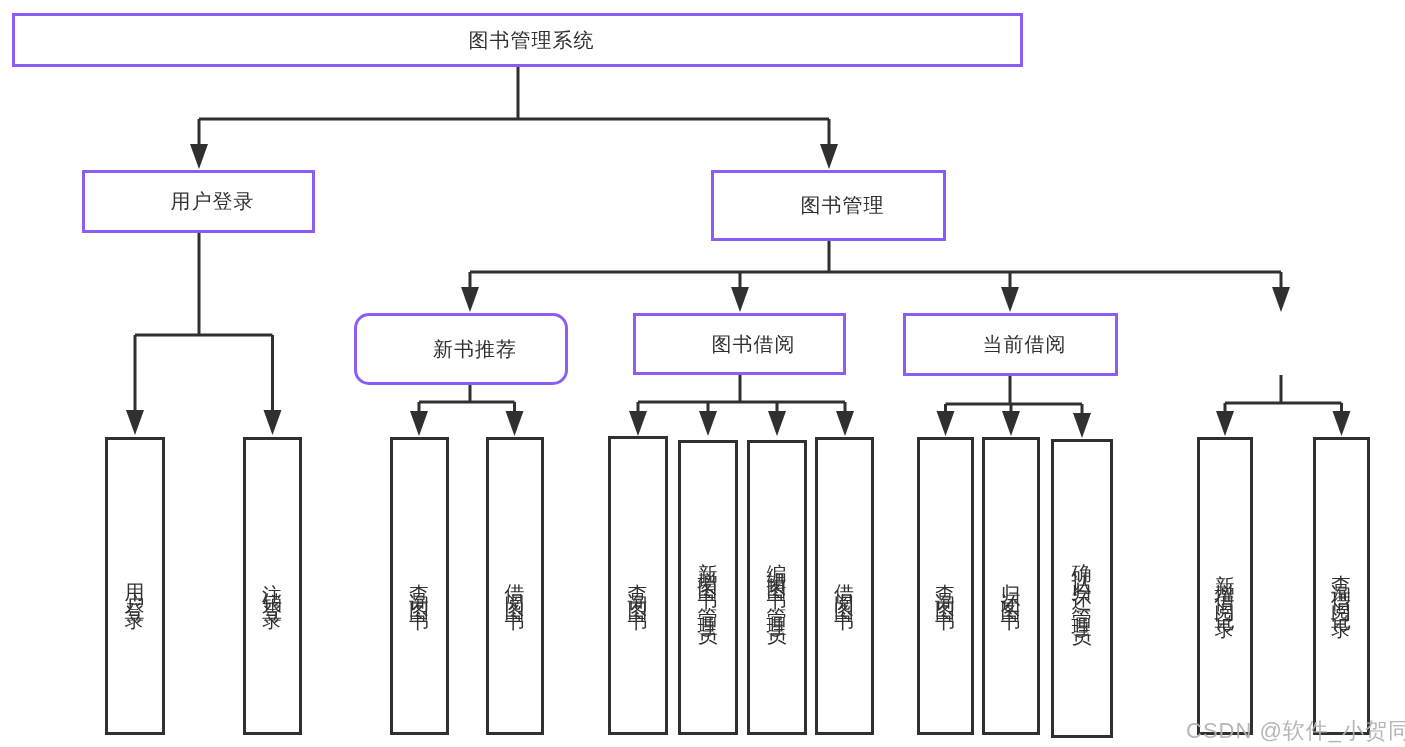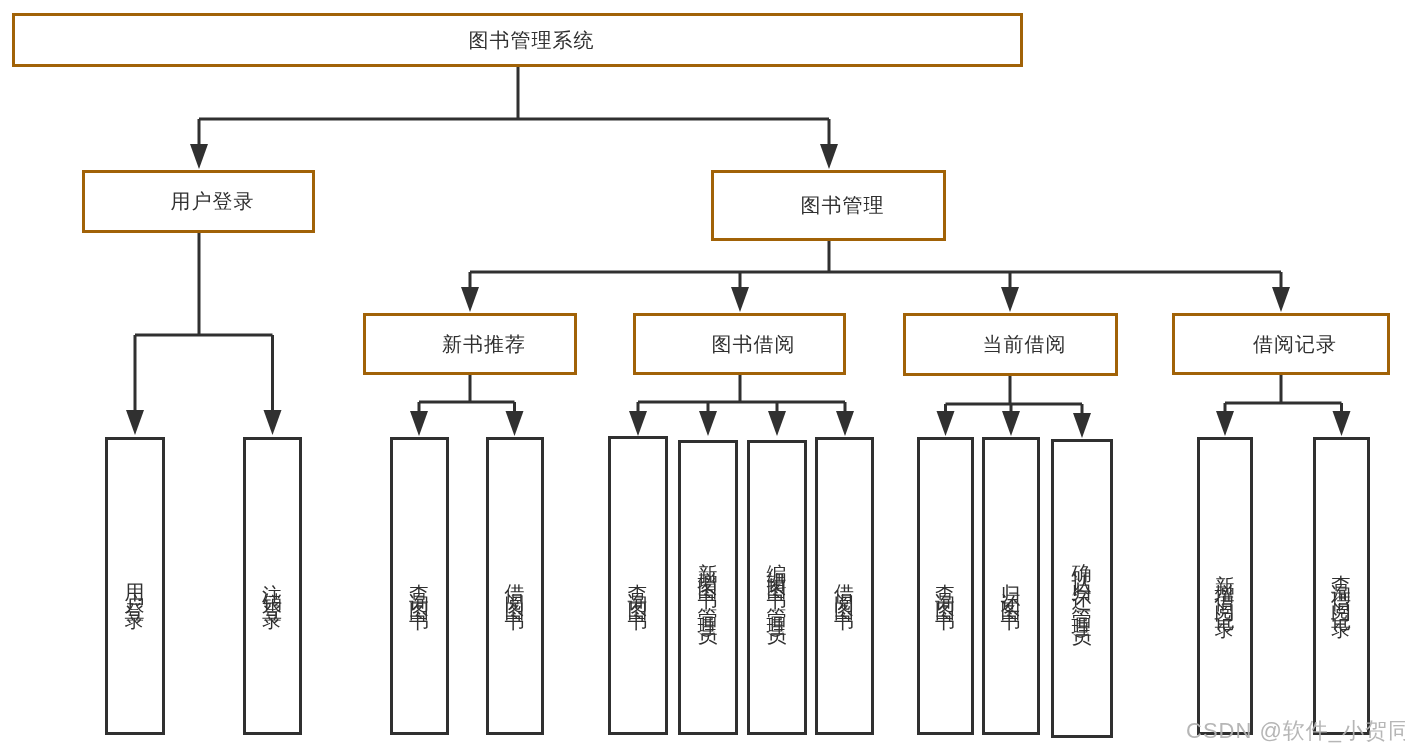--- a/index.html
+++ b/index.html
@@ -14,21 +14,21 @@
   }
   #connector-layer {
     position: absolute;
     left: 0; top: 0;
     width: 1405px; height: 747px;
     pointer-events: none;
   }
   .box {
     position: absolute;
     box-sizing: border-box;
-    border: 3px solid #a16207;
+    border: 3px solid #8b5cf6;
     background: #ffffff;
     display: flex;
     align-items: center;
     justify-content: center;
     font-size: 20px;
     letter-spacing: 1px;
     color: #303030;
     z-index: 2;
     padding-left: 28px;
   }
@@ -103,31 +103,28 @@
     <span>图书管理系统</span>
   </div>
 
   <div class="box" style="left:82px; top:170px; width:233px; height:63px;">
     <span>用户登录</span>
   </div>
   <div class="box" style="left:711px; top:170px; width:235px; height:71px;">
     <span>图书管理</span>
   </div>
 
-  <div class="box" style="left:363px; top:313px; width:214px; height:62px;">
+  <div class="box" style="left:354px; top:313px; width:214px; height:72px;border-radius:15px;">
     <span>新书推荐</span>
   </div>
   <div class="box" style="left:903px; top:313px; width:215px; height:63px;">
     <span>当前借阅</span>
   </div>
   <div class="box" style="left:633px; top:313px; width:213px; height:62px;">
     <span>图书借阅</span>
-  </div>
-  <div class="box" style="left:1172px; top:313px; width:218px; height:62px;">
-    <span>借阅记录</span>
   </div>
 
   <div class="vbox" style="left:105px; top:437px; width:60px; height:298px;">
     <span class="vtext">用户登录</span>
   </div>
   <div class="vbox" style="left:243px; top:437px; width:59px; height:298px;">
     <span class="vtext">注销登录</span>
   </div>
 
   <div class="vbox" style="left:390px; top:437px; width:59px; height:298px;">

